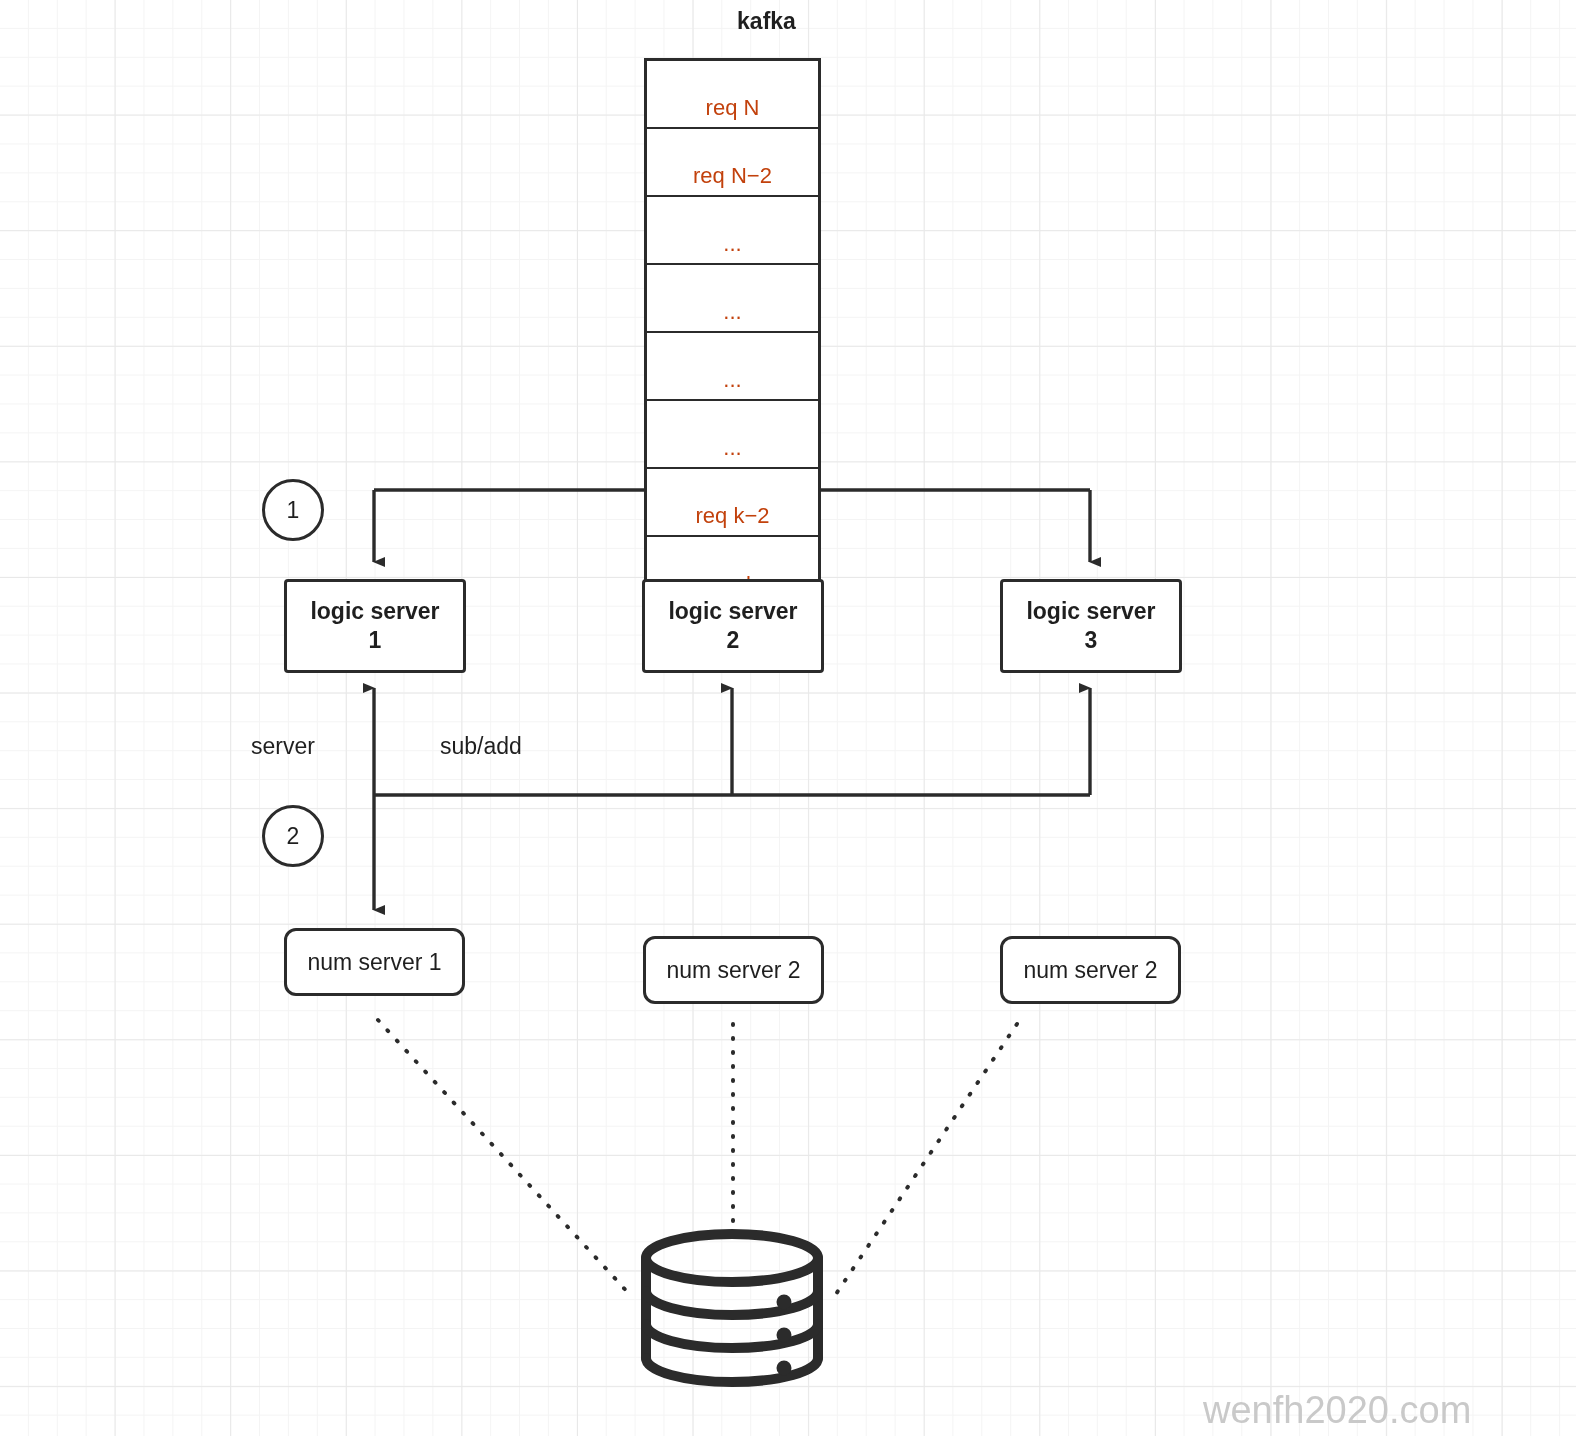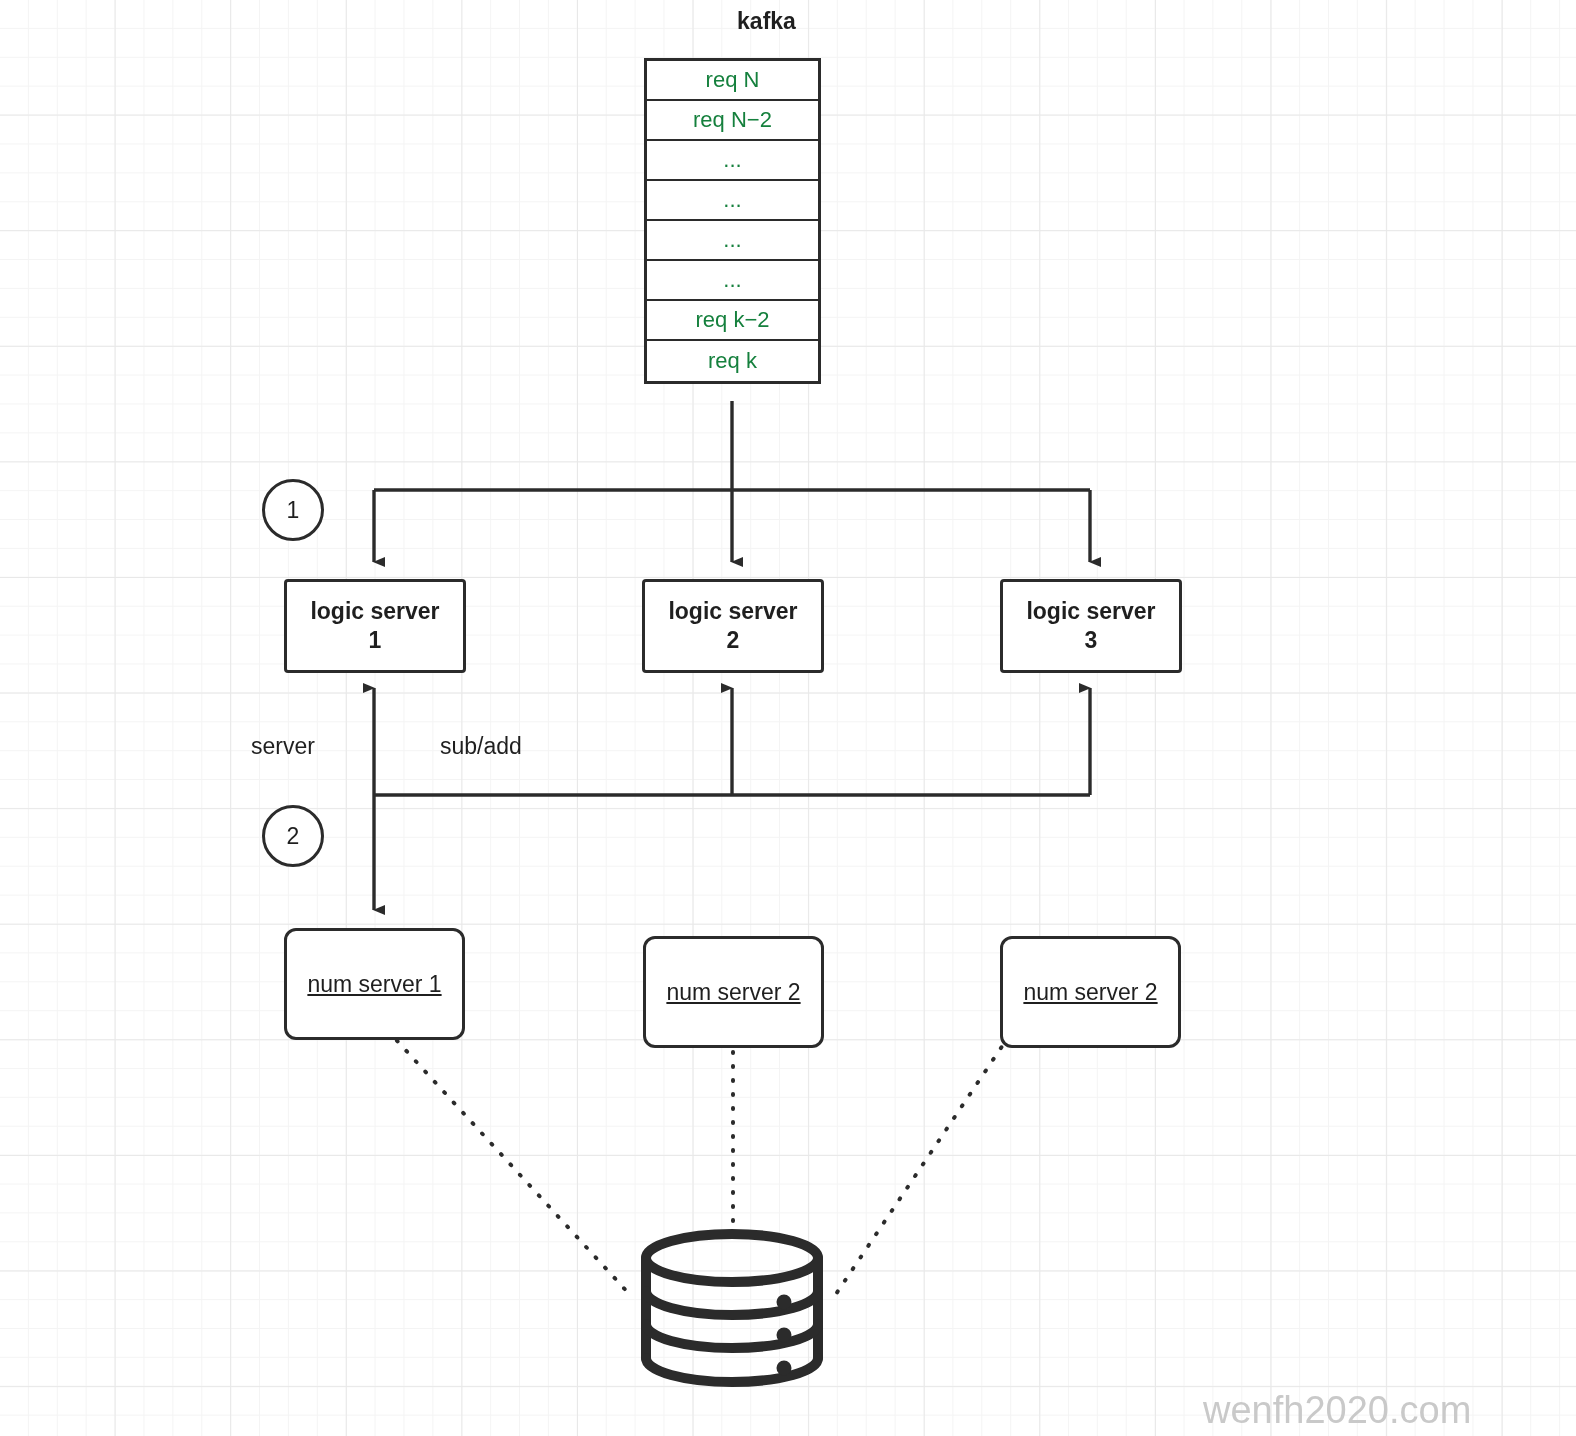--- a/index.html
+++ b/index.html
@@ -51,45 +51,45 @@
   .logic-node {
     width: 182px;
     height: 94px;
     border-radius: 4px;
     font-size: 23px;
     font-weight: bold;
     line-height: 1.28;
   }
   .num-node {
     width: 181px;
-    height: 112px;
+    height: 68px;
     border-radius: 12px;
     font-size: 23px;
     font-weight: normal;
-    text-decoration: underline;
   }
   .kafka-wrap {
     position: absolute;
     left: 644px;
     top: 58px;
     width: 177px;
     box-sizing: border-box;
     border: 3px solid #2b2b2b;
     background: #ffffff;
   }
   .kafka-row {
     height: 40px;
     box-sizing: border-box;
     border-bottom: 2.5px solid #2b2b2b;
     display: flex;
     align-items: center;
     justify-content: center;
     font-size: 22px;
-    color: #15803d;
-    background: #ffffff;
+    color: #c2410c;
+    background: #ffffff;
+    margin-top: 28px;
   }
   .kafka-row:last-child {
     border-bottom: none;
   }
   .kafka-title {
     position: absolute;
     left: 678px;
     top: 8px;
     width: 177px;
     text-align: center;

